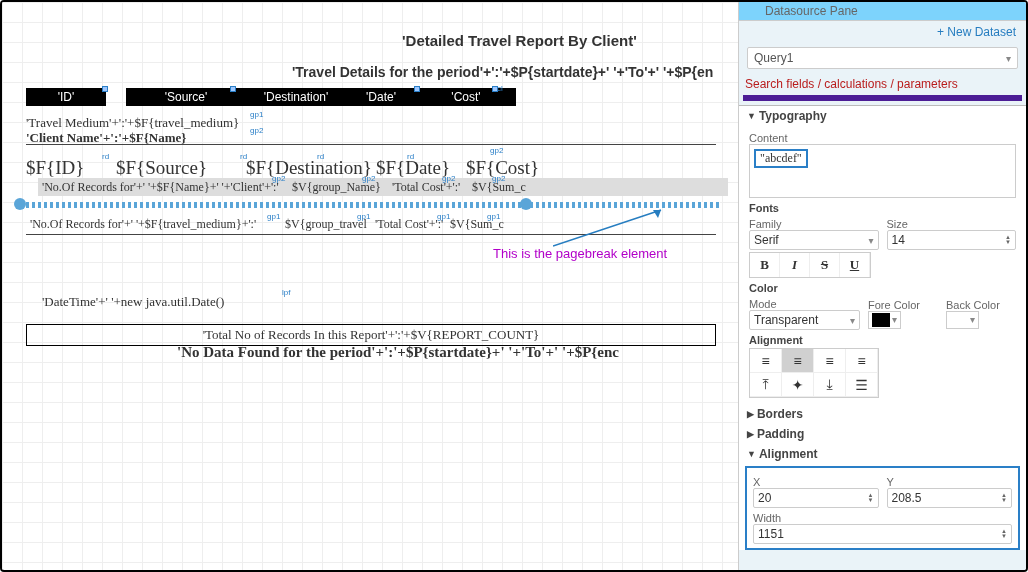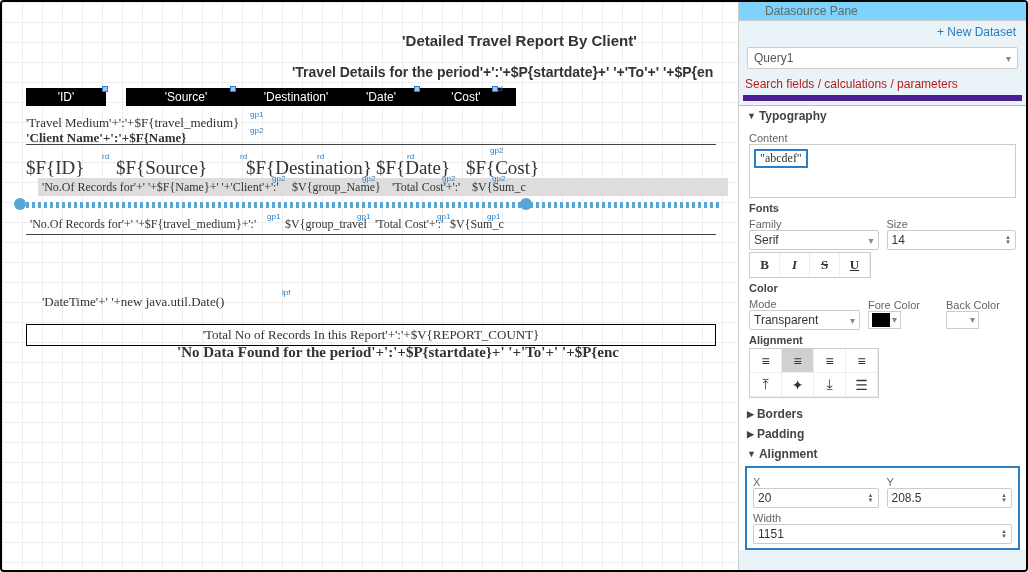--- a/index.html
+++ b/index.html
@@ -118,20 +118,27 @@
     <span style="width:90px;">$V{group_travel</span>
     <span style="width:75px;">'Total Cost'+':'</span>
     <span>$V{Sum_c</span>
   </div>
   <span class="tag" style="left:265px; top:210px;">gp1</span>
   <span class="tag" style="left:355px; top:210px;">gp1</span>
   <span class="tag" style="left:435px; top:210px;">gp1</span>
   <span class="tag" style="left:485px; top:210px;">gp1</span>
   <div class="el hr" style="top:232px;"></div>
 
+  <div class="arrow">
+    <svg width="120" height="42">
+        <line x1="0" y1="40" x2="108" y2="4" stroke="#267dc0" stroke-width="1.5"></line>
+        <polygon points="108,4 100,4 105,12" fill="#267dc0"></polygon>
+      </svg>
+    <span>This is the pagebreak element</span>
+  </div>
 
   <div class="el text-line" style="top:292px; left:40px;">'DateTime'+' '+new java.util.Date()</div>
   <span class="tag" style="left:280px; top:286px;">lpf</span>
 
   <div class="el tbl-border" style="top:322px;">'Total No of Records In this Report'+':'+$V{REPORT_COUNT}</div>
   <div class="el bold" style="top:342px; left:175px; font-family:serif; font-size:15px;">'No Data Found for the period'+':'+$P{startdate}+' '+'To'+' '+$P{enc</div>
 </div>
 
 <div class="sidebar">
   <div class="side-hdr">

